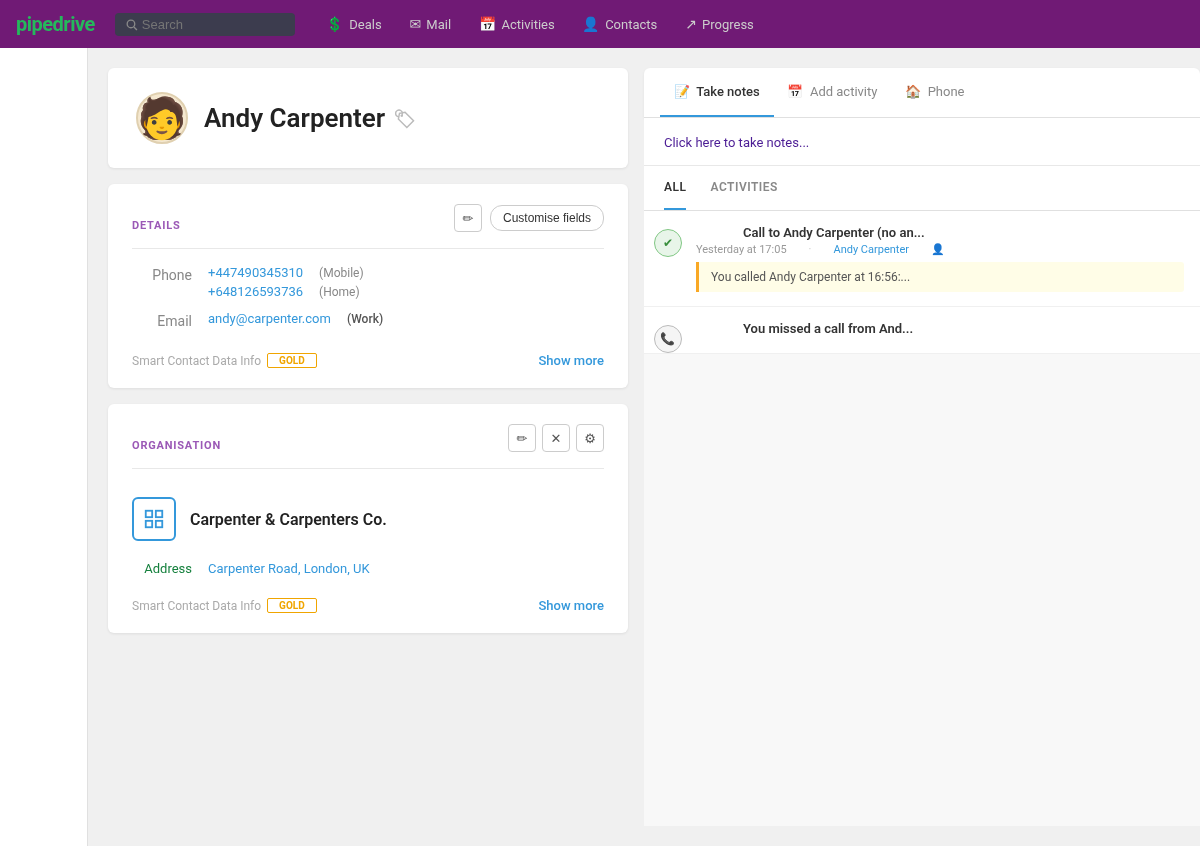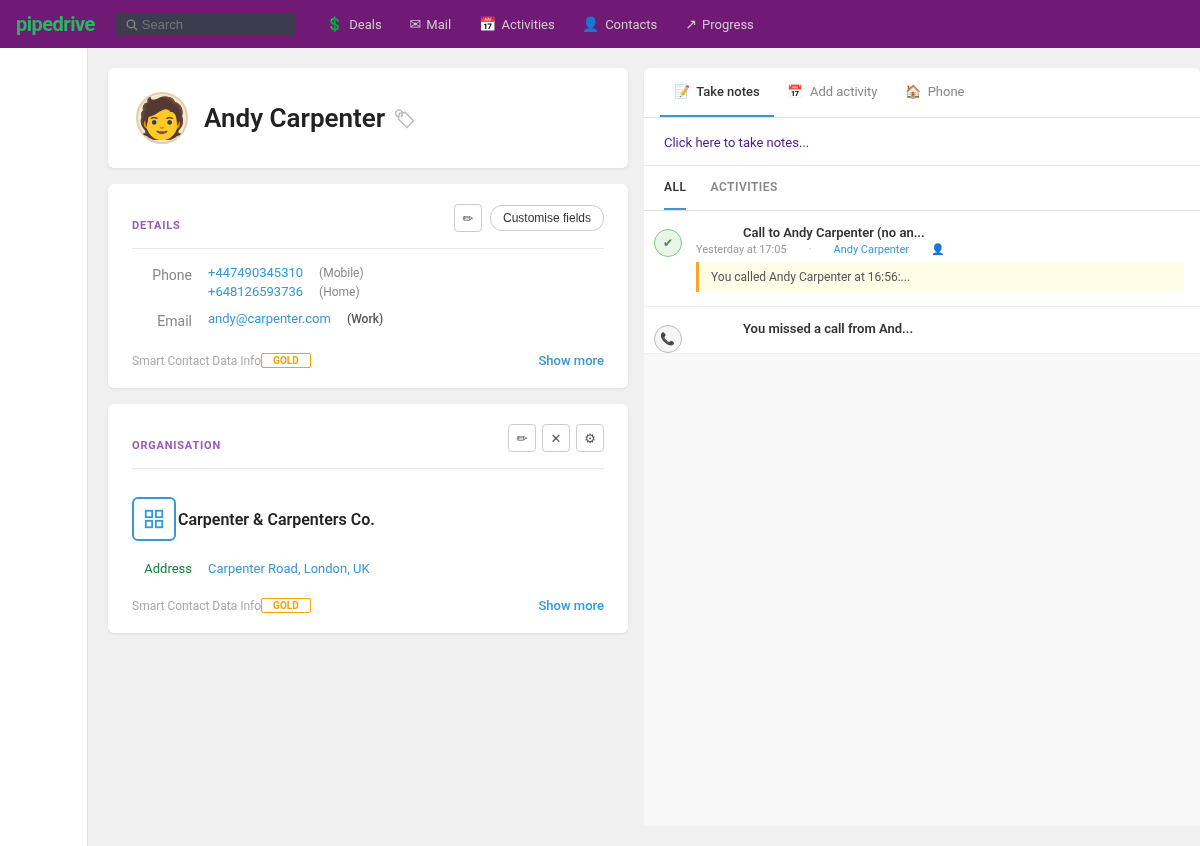--- a/index.html
+++ b/index.html
@@ -234,20 +234,21 @@
       align-items: center;
       justify-content: space-between;
       margin-top: 16px;
       padding-top: 8px;
     }
     .smart-data-label {
       color: #aaa;
       font-size: 12px;
       display: flex;
       align-items: center;
+      gap: 6px;
     }
     .gold-badge {
       border: 1px solid #f0a500;
       color: #f0a500;
       font-size: 10px;
       font-weight: 700;
       padding: 1px 11px;
       border-radius: 2px;
     }
     .show-more-link {
@@ -278,21 +279,21 @@
       display: flex;
       align-items: center;
       justify-content: center;
       cursor: pointer;
       font-size: 13px;
       color: #555;
     }
     .org-info {
       display: flex;
       align-items: center;
-      gap: 2px;
+      gap: 14px;
       padding: 12px 0;
     }
     .org-building-icon {
       width: 44px;
       height: 44px;
       border: 2px solid #3498db;
       border-radius: 6px;
       display: flex;
       align-items: center;
       justify-content: center;

